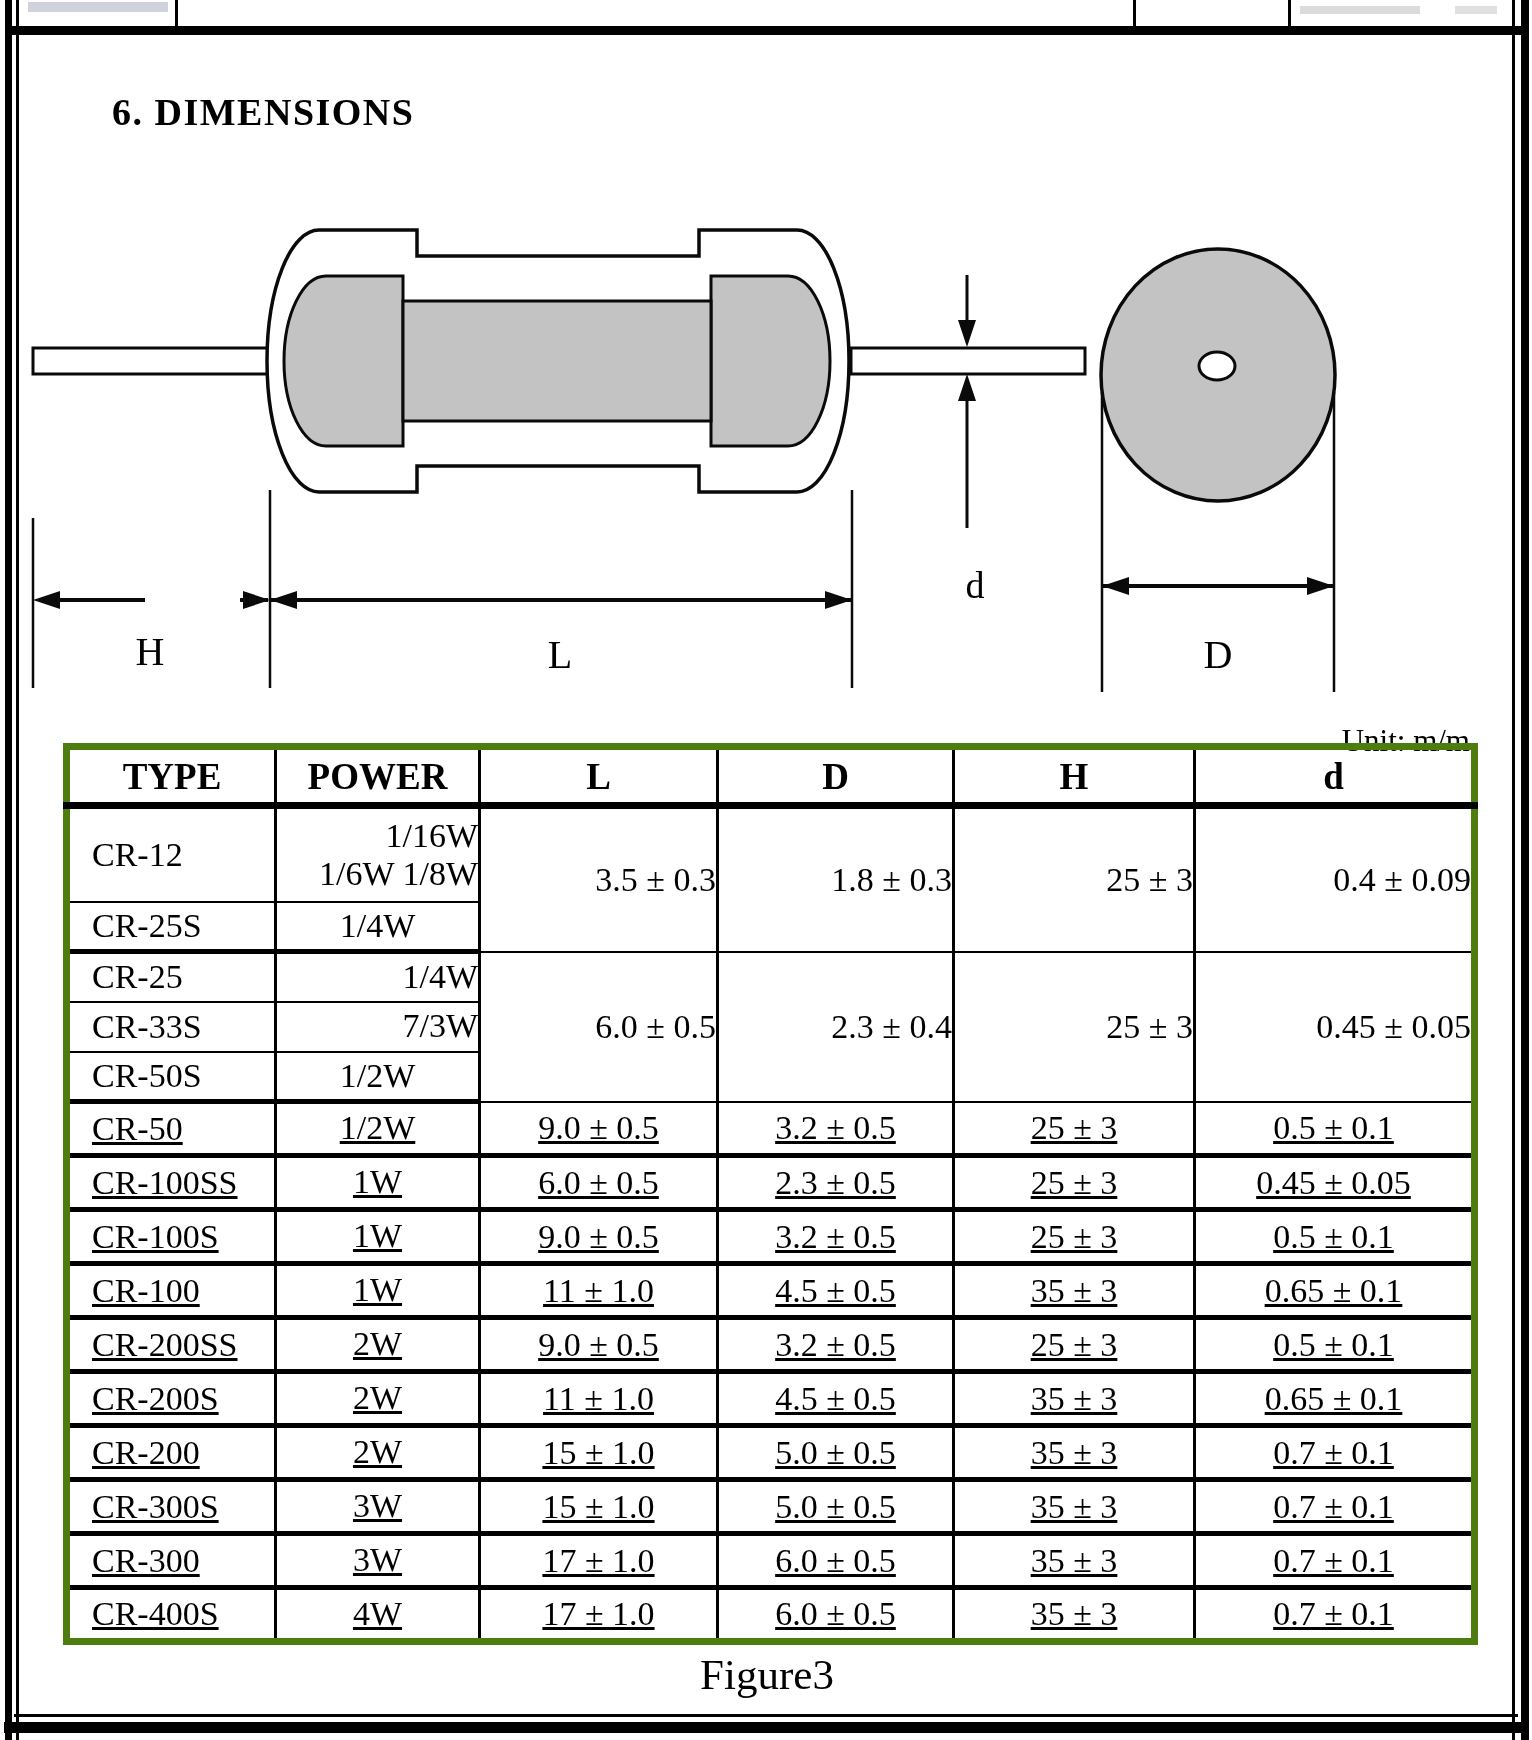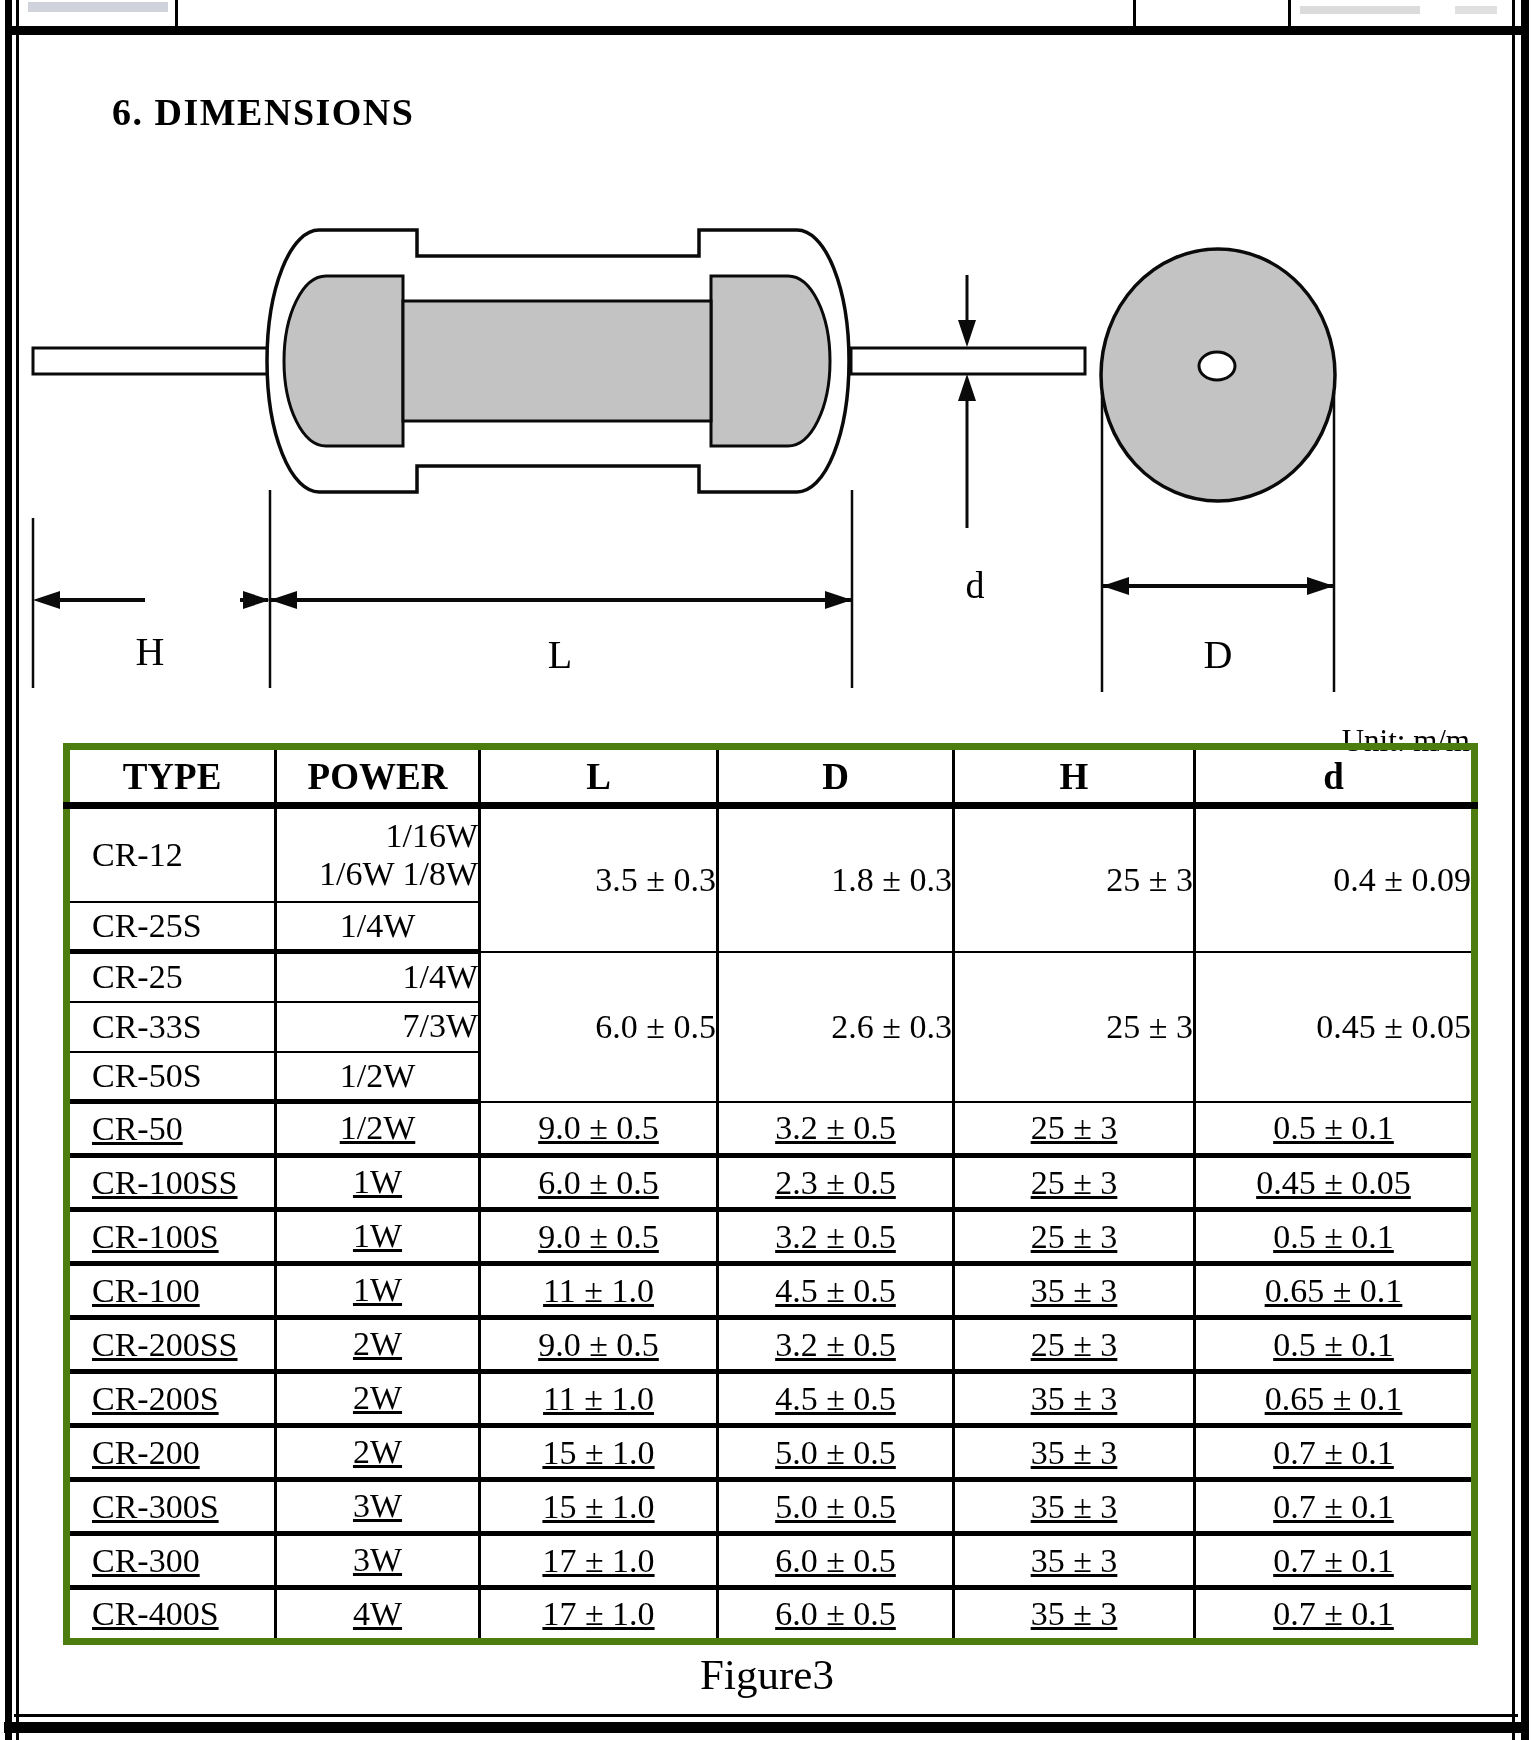--- a/index.html
+++ b/index.html
@@ -156,21 +156,21 @@
           <td class="val" rowspan="2">0.4 ± 0.09</td>
         </tr>
         <tr class="s sep-thick">
           <td class="type">CR-25S</td>
           <td class="power">1/4W</td>
         </tr>
         <tr class="s sep-thin">
           <td class="type">CR-25</td>
           <td class="power">1/4W</td>
           <td class="val" rowspan="3">6.0 ± 0.5</td>
-          <td class="val" rowspan="3">2.6 ± 0.3</td>
+          <td class="val" rowspan="3">2.3 ± 0.4</td>
           <td class="val" rowspan="3">25 ± 3</td>
           <td class="val" rowspan="3">0.45 ± 0.05</td>
         </tr>
         <tr class="s sep-thin">
           <td class="type">CR-33S</td>
           <td class="power">7/3W</td>
         </tr>
         <tr class="s sep-thick">
           <td class="type">CR-50S</td>
           <td class="power">1/2W</td>

